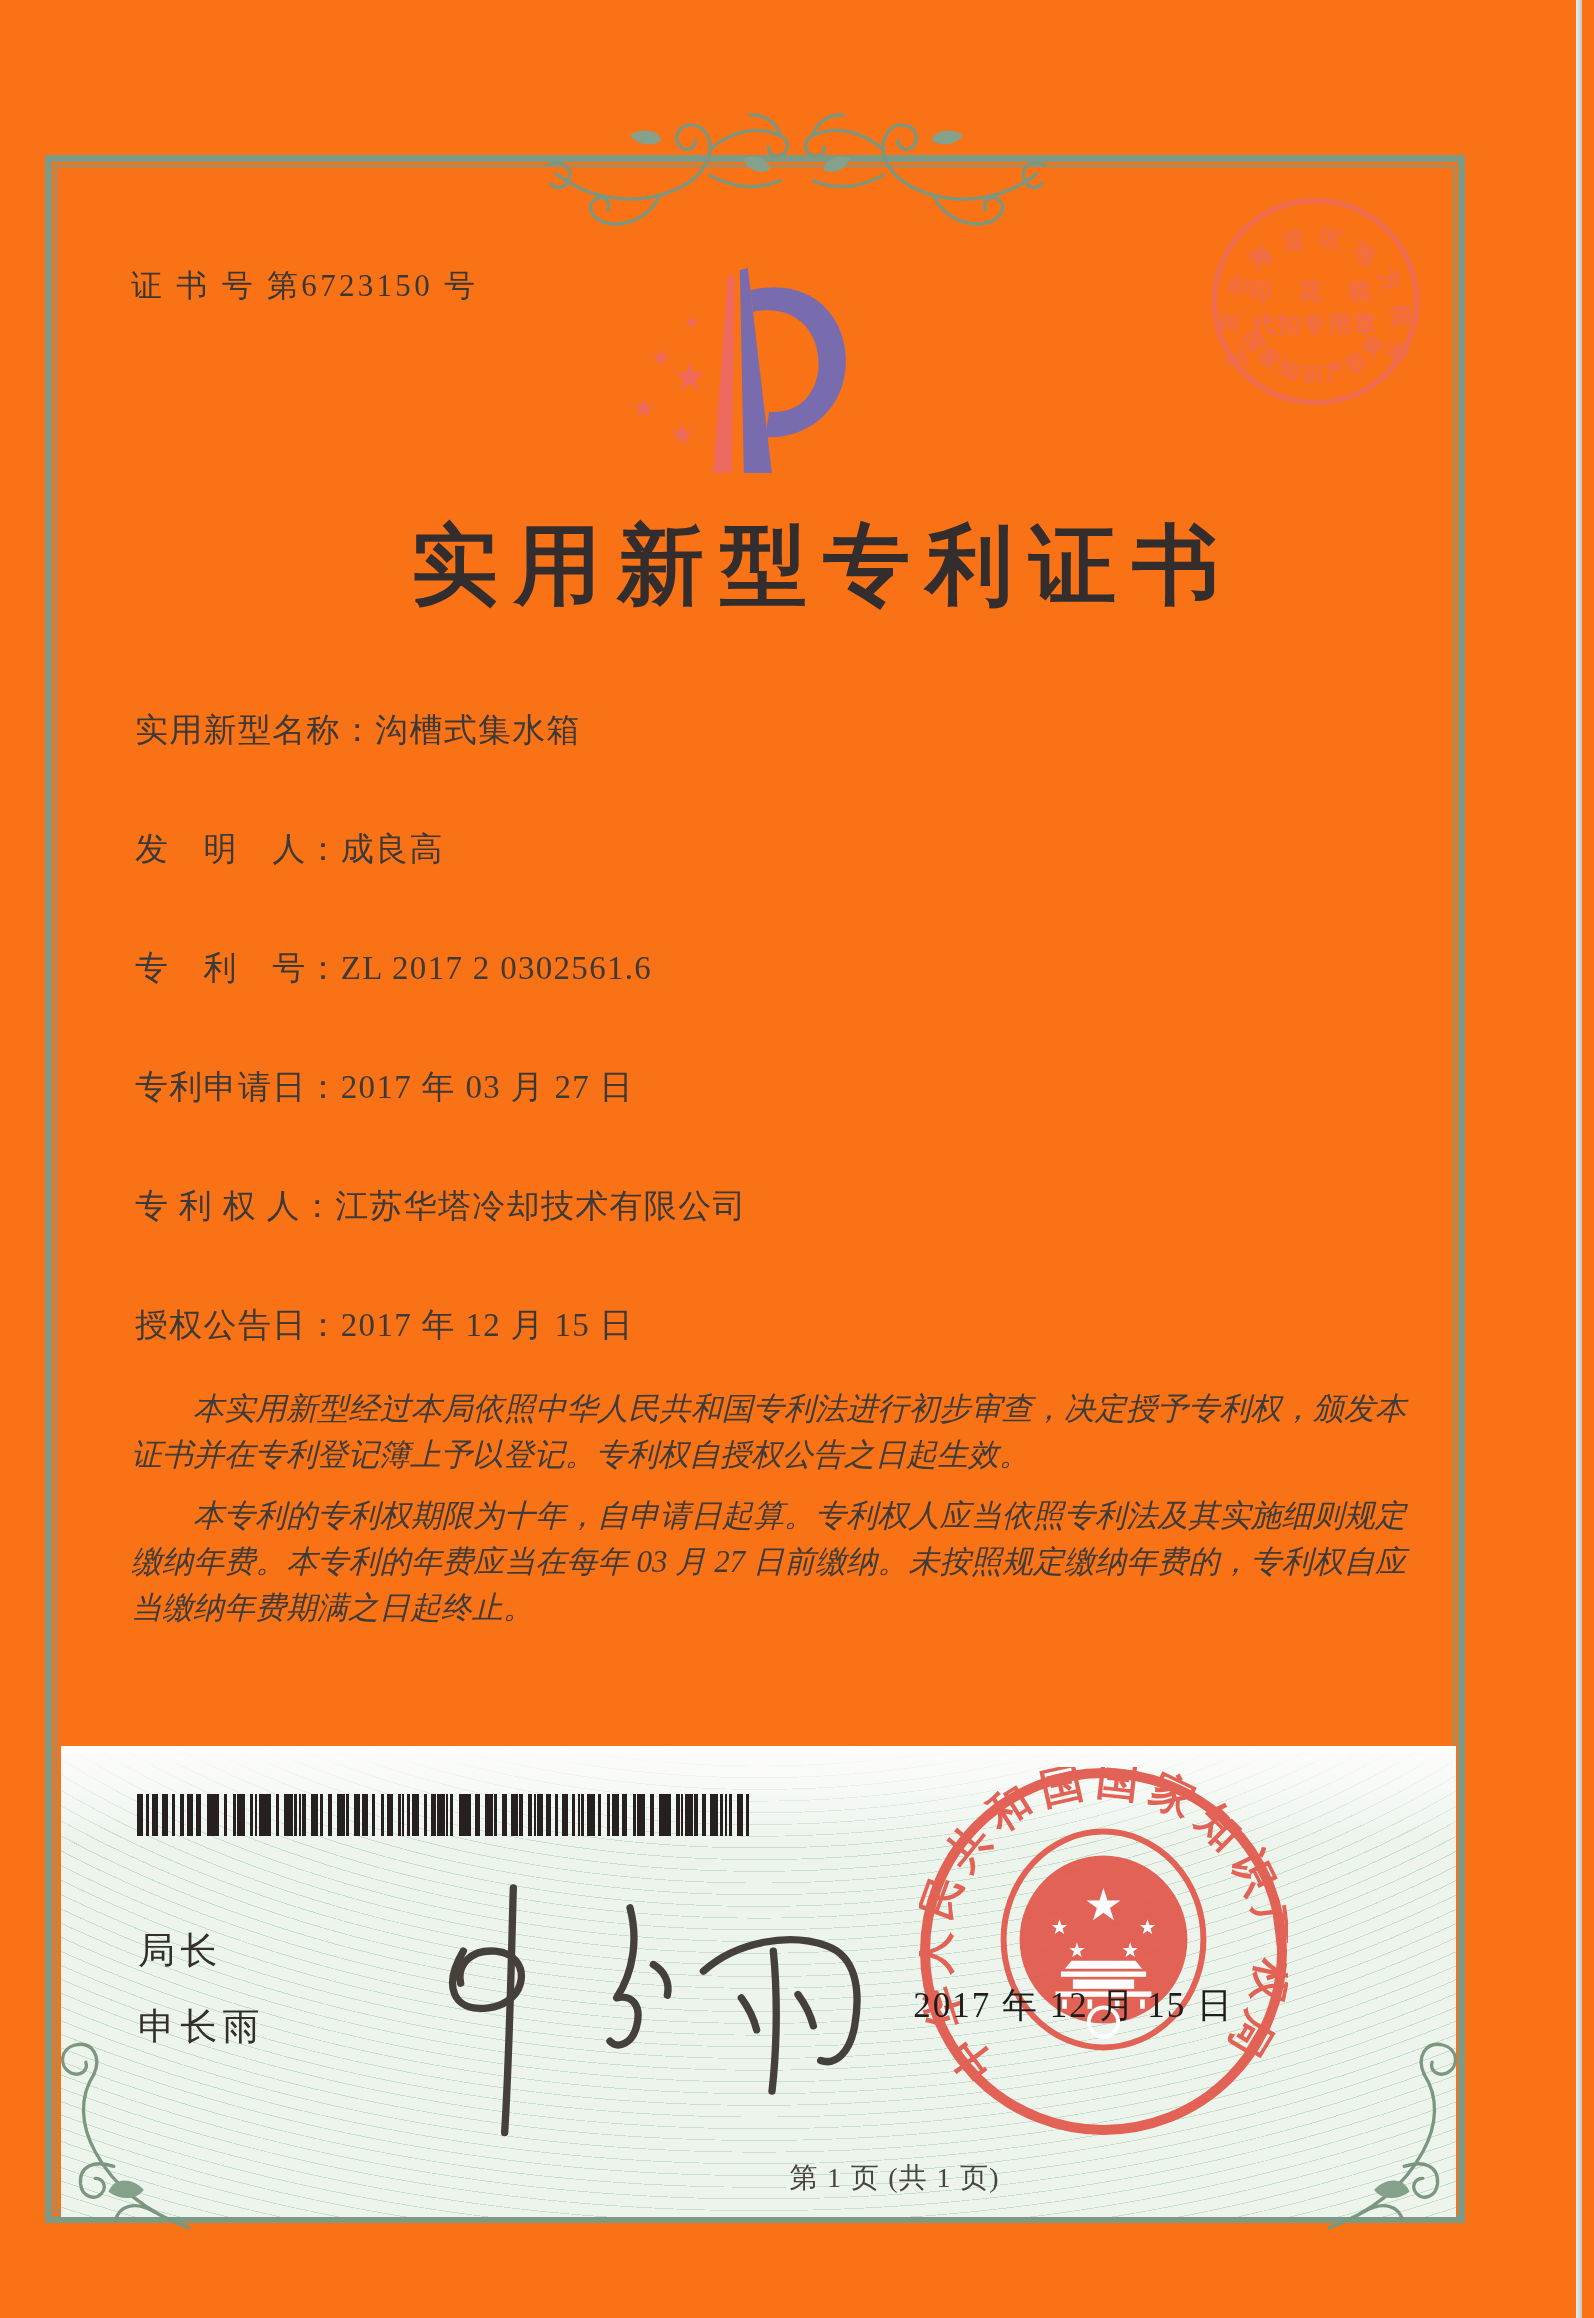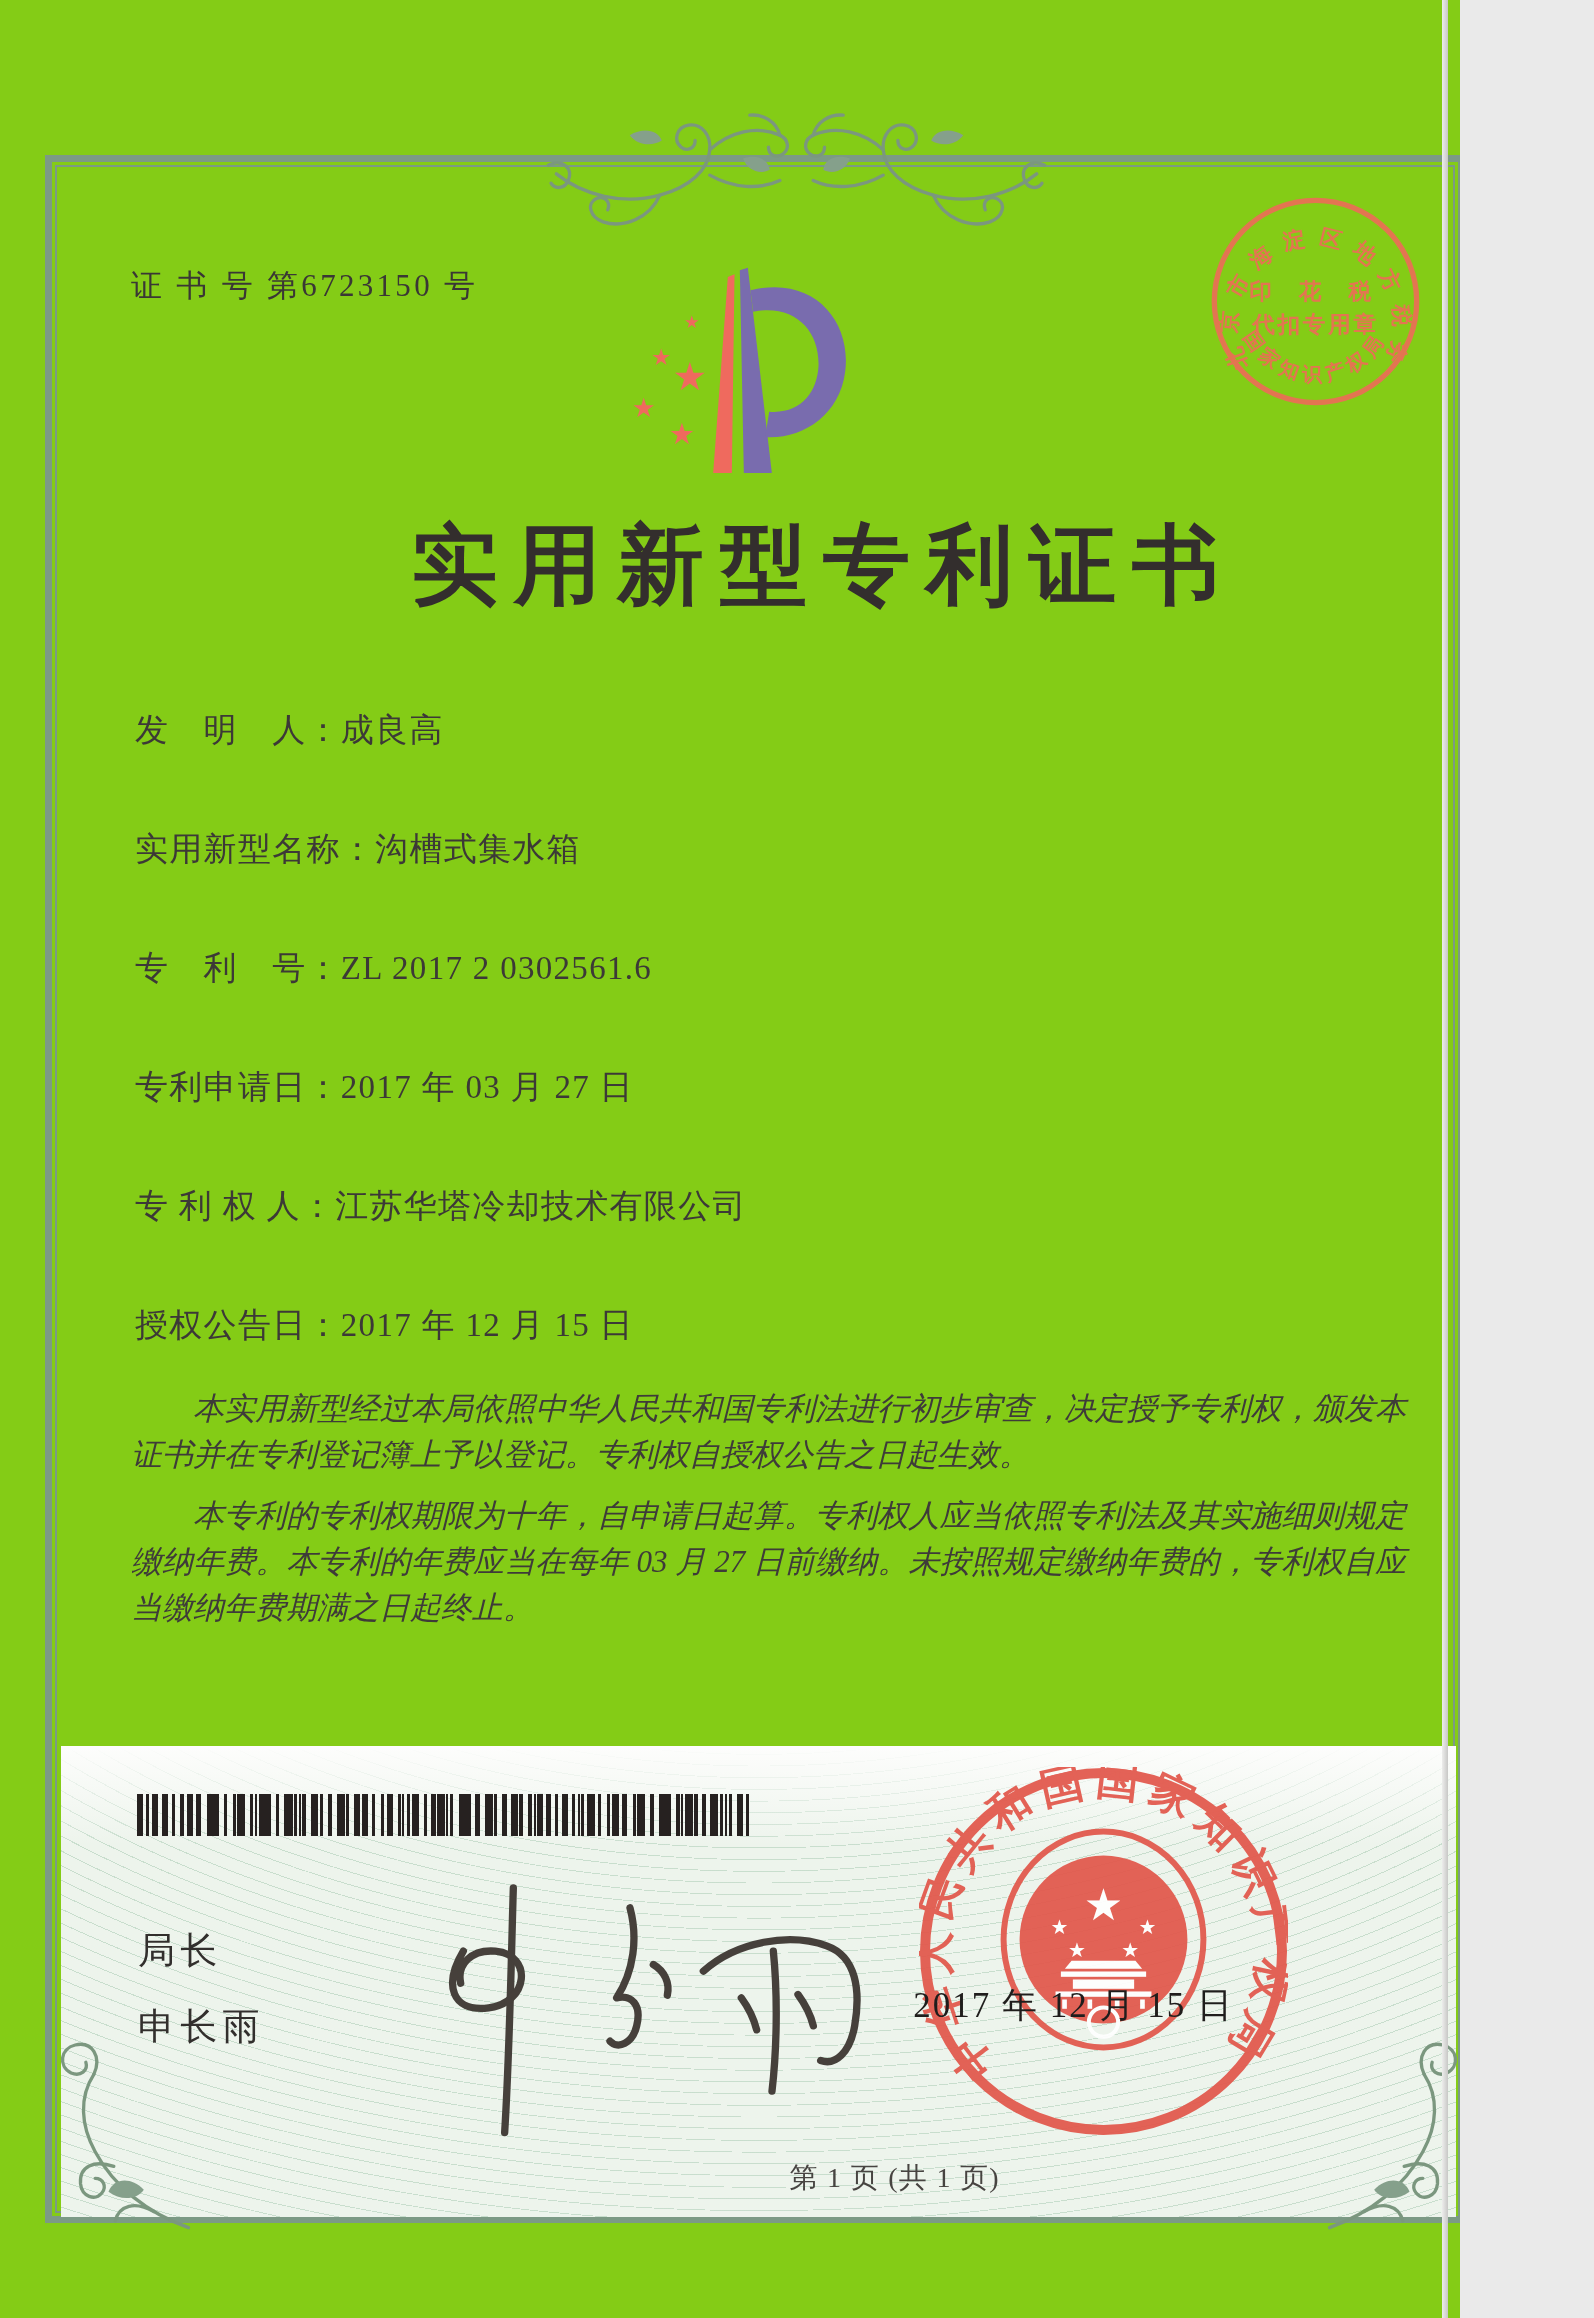--- a/index.html
+++ b/index.html
@@ -1,18 +1,18 @@
 <!DOCTYPE html>
 <html style="font-size:10.7px"><head>
 <meta charset="utf-8">
 <style>
   html,body { margin:0; padding:0; background:#eaeaea; }
   .page {
-    position:relative; width:1460px; height:2319px;
-    background:#84cc16; overflow:hidden;
+    position:relative; width:1594px; height:2319px;
+    background:#f97316; overflow:hidden;
     font-family:"Liberation Serif","DejaVu Serif",serif;
     color:#3c3937;
   }
   .scan-edge { position:absolute; top:0; right:12px; width:6px; height:100%;
     background:linear-gradient(to right,#ededec,#c8c8c6); }
 
   
   .frame { position:absolute; left:45px; top:155px; width:1406px; height:2054px;
     border:7.3px solid #7c9a85; }
   .frame-inner { position:absolute; inset:2.7px; border:2px solid #7c9a85; }
@@ -134,24 +134,24 @@
       <polygon points="190,8 202,4 238,312 196,312" fill="#796cae"></polygon>
       <path d="M 206,38 C 300,14 358,84 348,160 C 340,226 282,262 228,258 L 234,220
                C 282,224 306,190 308,152 C 310,98 272,58 210,70 Z" fill="#796cae"></path>
     </svg>
   </div>
 
   <div class="title">实用新型专利证书</div>
 
   <div class="fields">
     <div class="field-row">
+      <span>实用新型名称：</span><span>沟槽式集水箱</span>
+    </div>
+    <div class="field-row">
       <span>发　明　人：</span><span>成良高</span>
-    </div>
-    <div class="field-row">
-      <span>实用新型名称：</span><span>沟槽式集水箱</span>
     </div>
     <div class="field-row">
       <span>专　利　号：</span><span>ZL 2017 2 0302561.6</span>
     </div>
     <div class="field-row">
       <span>专利申请日：</span><span>2017 年 03 月 27 日</span>
     </div>
     <div class="field-row">
       <span>专 利 权 人：</span><span>江苏华塔冷却技术有限公司</span>
     </div>

